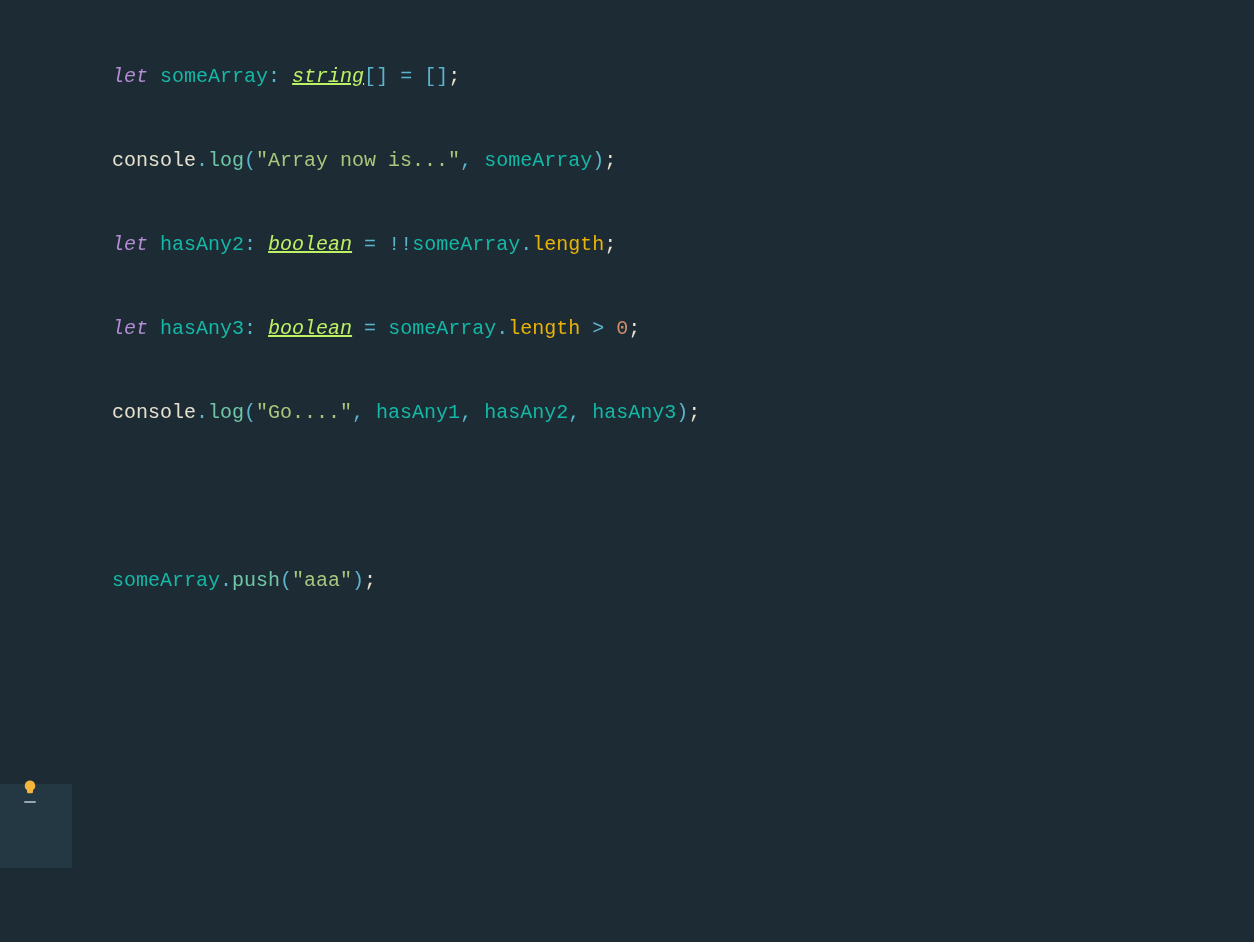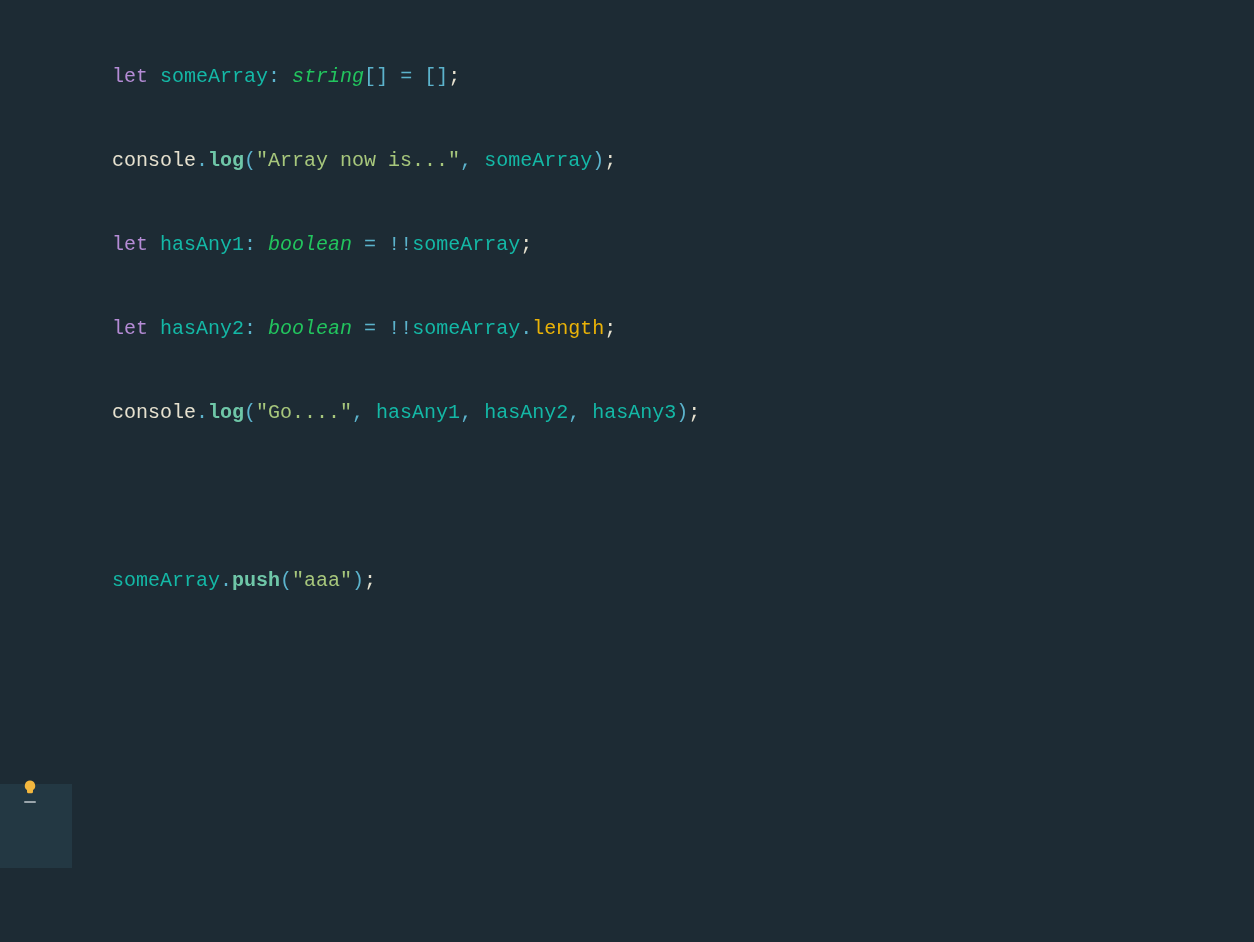--- a/index.html
+++ b/index.html
@@ -28,26 +28,26 @@
   .code {
     flex: 1;
     padding: 14px 0 0 0;
     white-space: pre;
     position: relative;
   }
   .line {
     height: 42px;
     padding-left: 40px;
   }
-  .kw { color: #b58cd6; } 
+  .kw { color: #b58cd6; font-style: italic; } 
   .ident { color: #14b8a6; } 
-  .type { color: #22c55e; font-style: italic; } 
+  .type { color: #bef264; font-style: italic; text-decoration: underline; } 
   .punct { color: #5cb3cc; } 
   .white { color: #e6e1cf; }
-  .method { color: #6fc7a8; font-weight: bold; } 
+  .method { color: #6fc7a8; } 
   .console { color: #e6e1cf; }
   .string { color: #a7c77c; }
   .op { color: #5cb3cc; } 
   .num { color: #d48d6a; }
   .prop { color: #eab308; }
   .bulb-wrap {
     position: absolute;
     left: 18px;
     top: 779px;
     width: 24px;
@@ -85,22 +85,22 @@
     <div class="bulb-wrap">
       <svg class="bulb" viewBox="0 0 24 24">
         <path d="M12 2a7 7 0 0 0-4 12.7V17a2 2 0 0 0 2 2h4a2 2 0 0 0 2-2v-2.3A7 7 0 0 0 12 2z"></path>
       </svg>
       <div class="bulb-base"></div>
     </div>
   </div>
   <div class="code">
 <div class="line"><span class="kw">let</span> <span class="ident">someArray</span><span class="punct">:</span> <span class="type">string</span><span class="punct">[</span><span class="punct">]</span> <span class="punct">=</span> <span class="punct">[</span><span class="punct">]</span><span class="white">;</span></div>
 <div class="line"><span class="console">console</span><span class="punct">.</span><span class="method">log</span><span class="punct">(</span><span class="string">"Array now is..."</span><span class="punct">,</span> <span class="ident">someArray</span><span class="punct">)</span><span class="white">;</span></div>
-<div class="line"><span class="kw">let</span> <span class="ident">hasAny1</span><span class="punct">:</span> <span class="type">boolean</span> <span class="punct">=</span> <span class="op">!!</span><span class="ident">someArray</span><span class="white">;</span></div>
 <div class="line"><span class="kw">let</span> <span class="ident">hasAny2</span><span class="punct">:</span> <span class="type">boolean</span> <span class="punct">=</span> <span class="op">!!</span><span class="ident">someArray</span><span class="punct">.</span><span class="prop">length</span><span class="white">;</span></div>
+<div class="line"><span class="kw">let</span> <span class="ident">hasAny3</span><span class="punct">:</span> <span class="type">boolean</span> <span class="punct">=</span> <span class="ident">someArray</span><span class="punct">.</span><span class="prop">length</span> <span class="op">&gt;</span> <span class="num">0</span><span class="white">;</span></div>
 <div class="line"><span class="console">console</span><span class="punct">.</span><span class="method">log</span><span class="punct">(</span><span class="string">"Go...."</span><span class="punct">,</span> <span class="ident">hasAny1</span><span class="punct">,</span> <span class="ident">hasAny2</span><span class="punct">,</span> <span class="ident">hasAny3</span><span class="punct">)</span><span class="white">;</span></div>
 <div class="line"></div>
 <div class="line"><span class="ident">someArray</span><span class="punct">.</span><span class="method">push</span><span class="punct">(</span><span class="string">"aaa"</span><span class="punct">)</span><span class="white">;</span></div>
 
 
 
 
 
 
 

